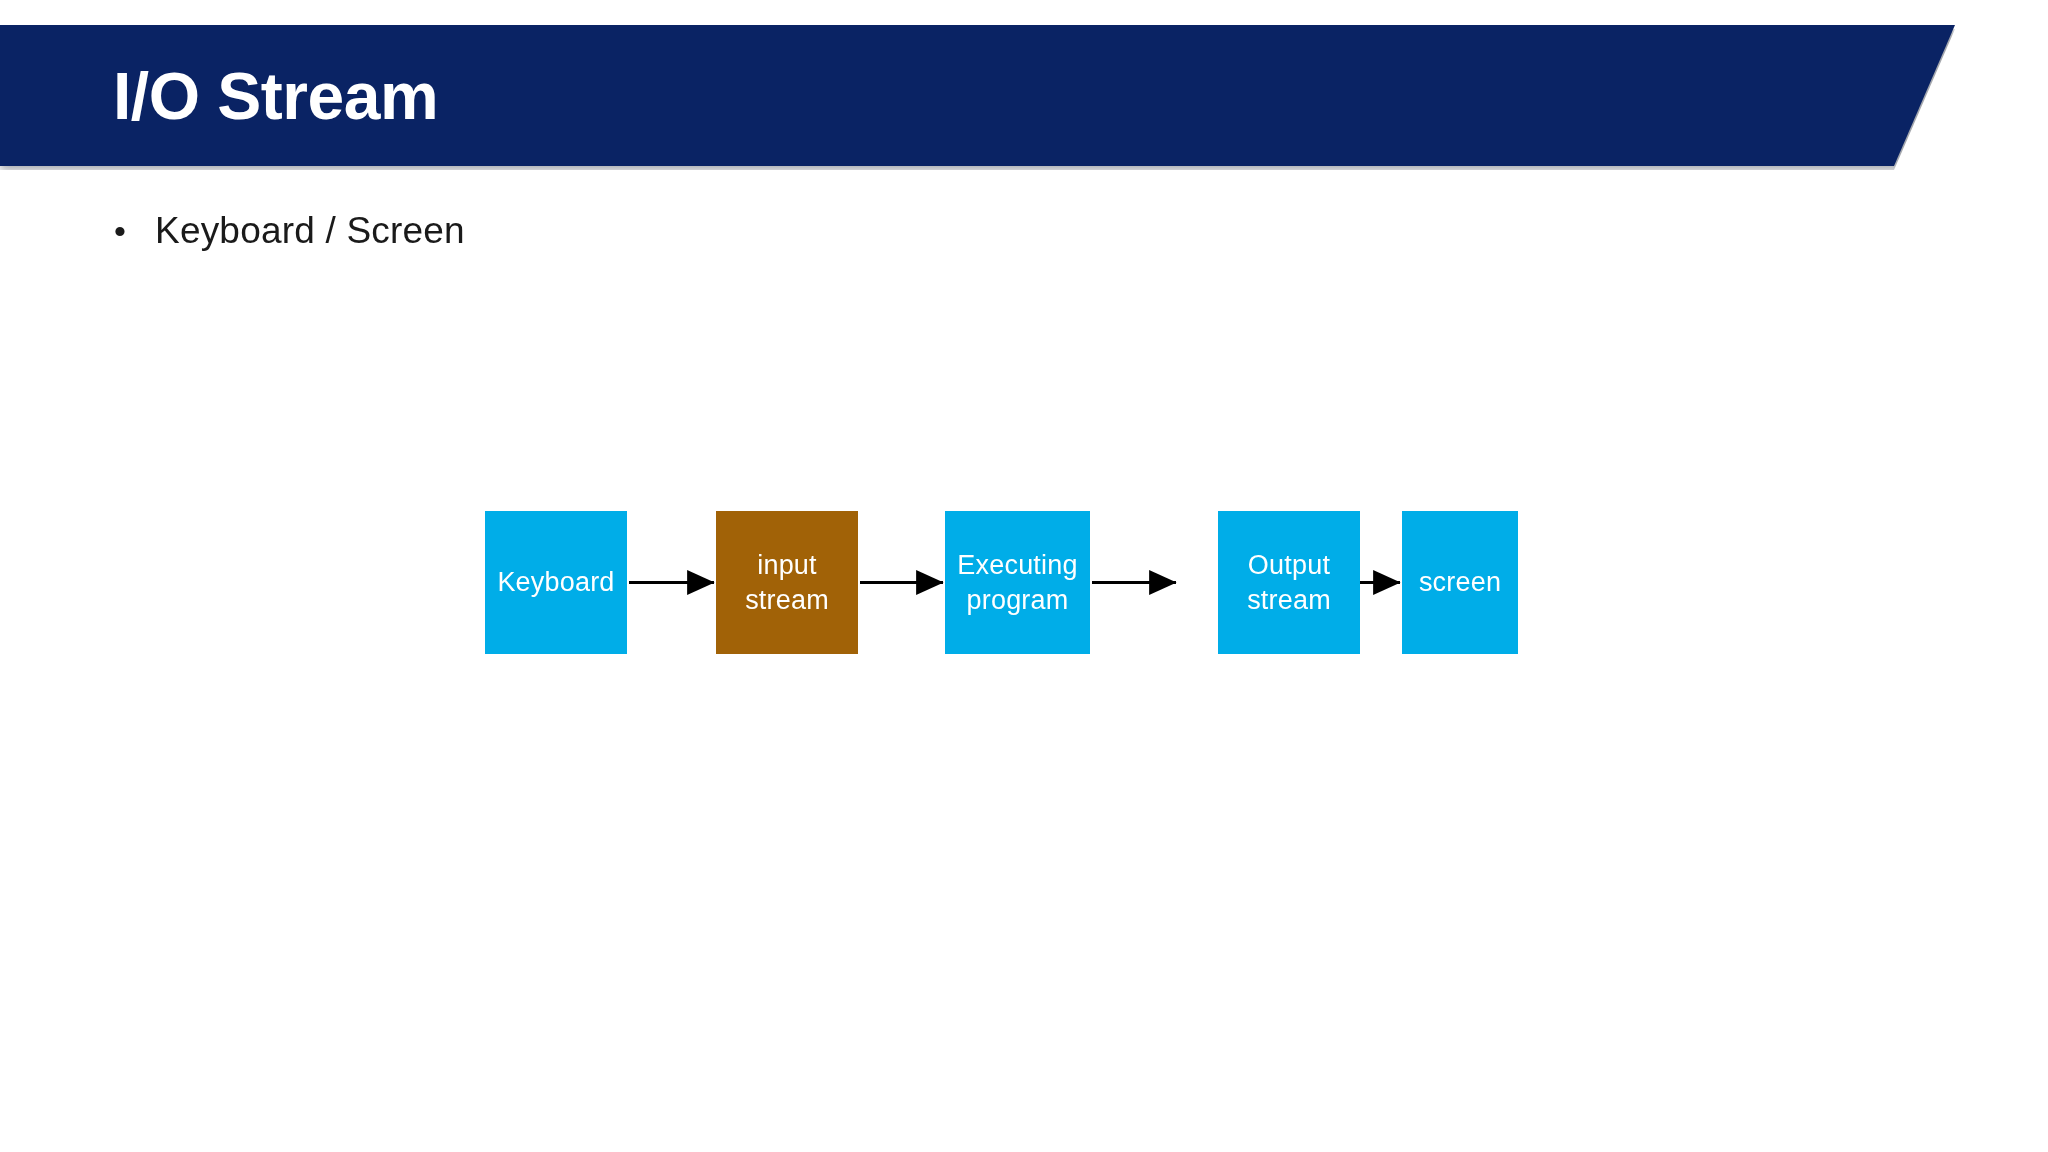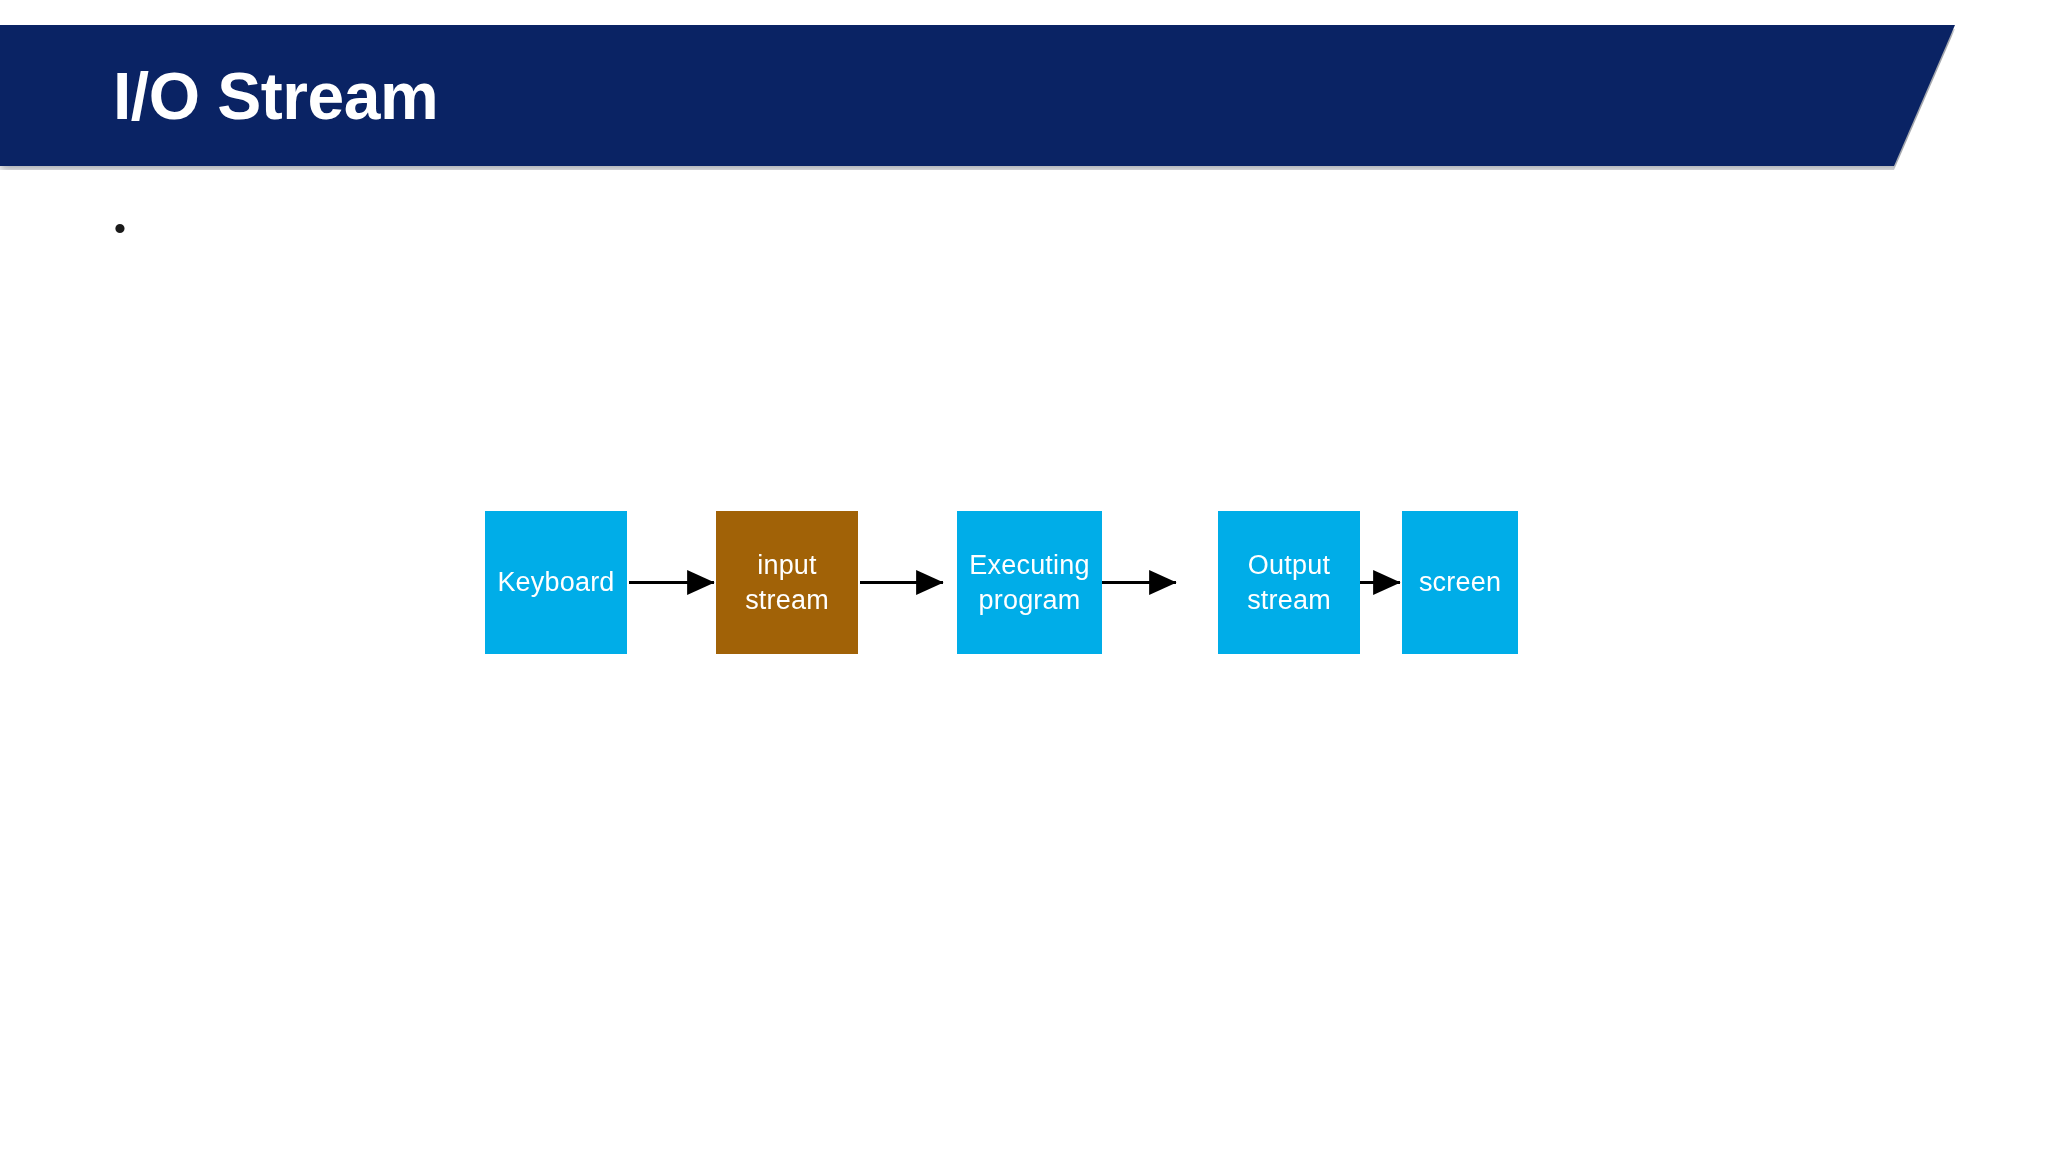--- a/index.html
+++ b/index.html
@@ -139,20 +139,21 @@
 
   <div class="title-banner-wrap">
     <div class="title-banner-shadow"></div>
     <div class="title-banner"></div>
     <div class="title-text">I/O Stream</div>
   </div>
 
   <div class="bullet-list">
     <div class="bullet-row">
       <span class="bullet-marker">•</span>
+      <span class="bullet-label">Keyboard / Screen</span>
     </div>
   </div>
 
   <div class="flow-diagram">
 
     <svg class="flow-arrow-svg" viewBox="0 0 1062 143">
       <defs>
         <marker id="ah" markerWidth="9" markerHeight="9" refX="8.4" refY="4.5" orient="auto" markerUnits="strokeWidth">
           <path d="M0,0.6 L8.6,4.5 L0,8.4 z" fill="#000000"></path>
         </marker>
@@ -166,21 +167,21 @@
     </svg>
 
     <div id="box-layer" style="position:absolute;inset:0;">
         <div class="flow-box" style="left: 0px; width: 142px; background: rgb(0, 173, 232); color: rgb(255, 255, 255);">
           <span class="flow-box-label">Keyboard</span>
         </div>
         <div class="flow-box" style="left: 231px; width: 142px; background: #a16207; color: rgb(255, 255, 255);">
           <span class="flow-box-label">input
 stream</span>
         </div>
-        <div class="flow-box" style="left: 472px; width: 145px; background: rgb(0, 173, 232); color: rgb(255, 255, 255);">
+        <div class="flow-box" style="left: 460px; width: 145px; background: rgb(0, 173, 232); color: rgb(255, 255, 255);">
           <span class="flow-box-label">Executing
 program</span>
         </div>
         <div class="flow-box" style="left: 733px; width: 142px; background: rgb(0, 173, 232); color: rgb(255, 255, 255);">
           <span class="flow-box-label">Output
 stream</span>
         </div>
         <div class="flow-box" style="left: 917px; width: 116px; background: rgb(0, 173, 232); color: rgb(255, 255, 255);">
           <span class="flow-box-label">screen</span>
         </div>

